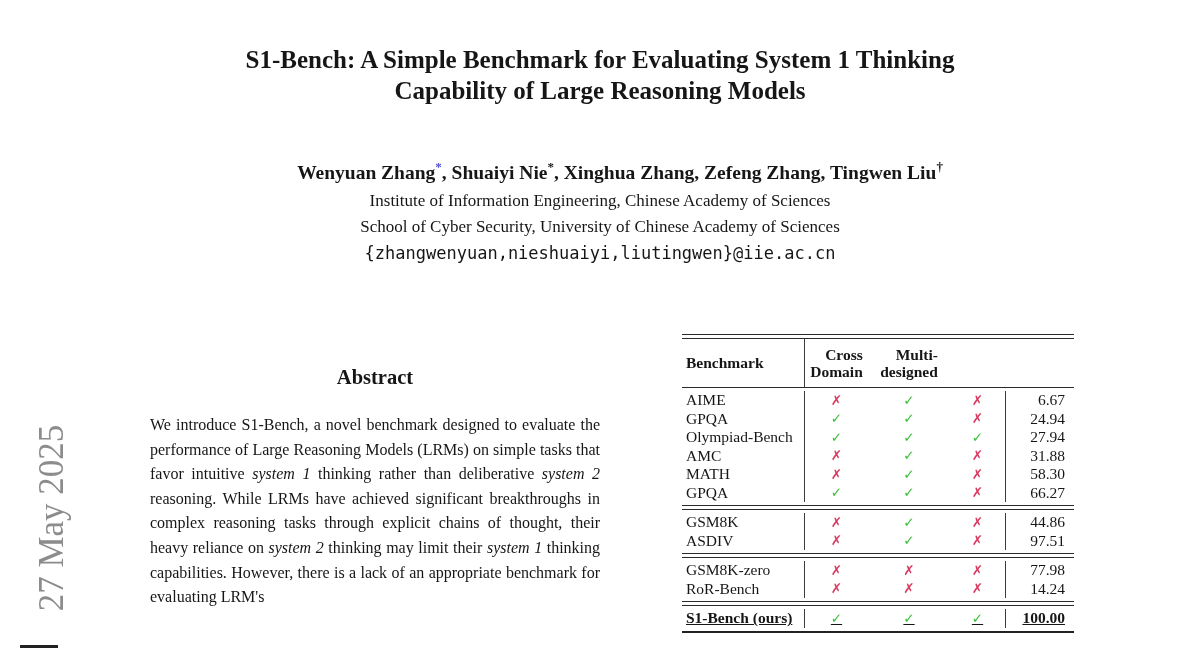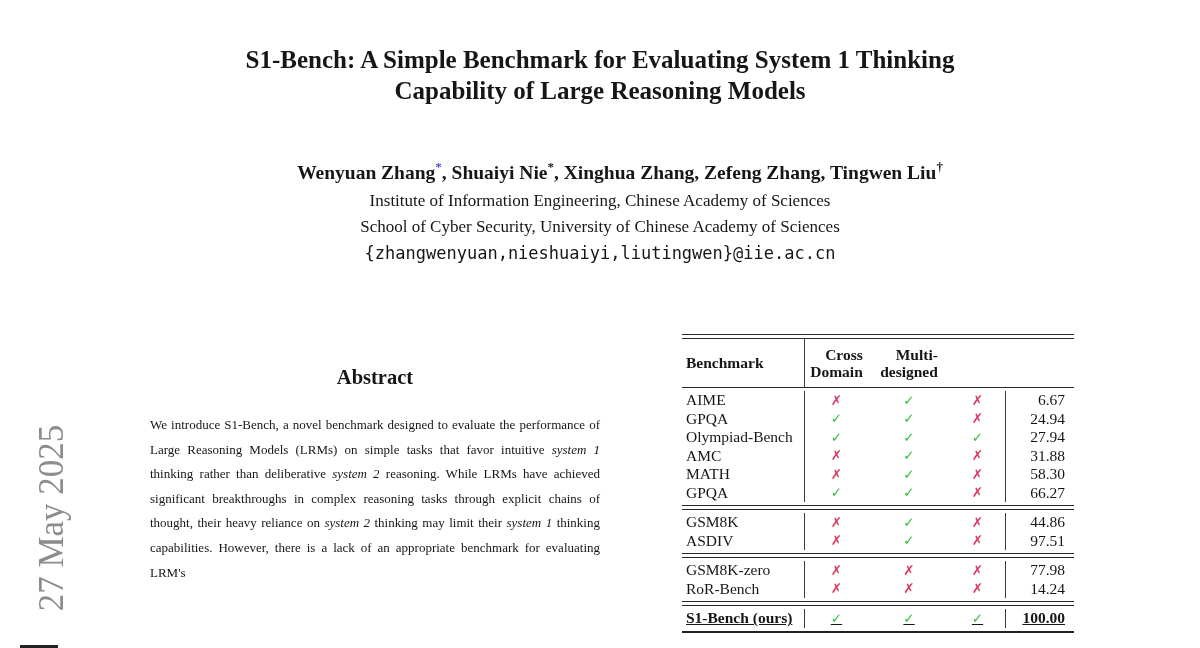--- a/index.html
+++ b/index.html
@@ -12,21 +12,21 @@
          font-weight:bold;font-size:25px;line-height:31px;}
   .authors-block{position:absolute;top:152px;left:0;width:100%;text-align:center;}
   .authors-line{font-size:19.5px;font-weight:bold;line-height:30px;margin-left:40px;}
   sup.amark{font-size:13px;font-weight:bold;}
   .affil{font-size:17px;line-height:26px;}
   .email{font-family:"DejaVu Sans Mono","Liberation Mono",monospace;
          font-size:17px;line-height:27px;}
   
   .abstract-col{position:absolute;left:150px;top:350px;width:450px;margin-top:16px;}
   .abstract-heading{text-align:center;font-size:20.5px;font-weight:bold;margin:0 0 24px 0;}
-  .abstract-text{font-size:13px;line-height:24.6px;text-align:justify;}
+  .abstract-text{font-size:16px;line-height:24.6px;text-align:justify;}
   .it{font-style:italic;}
   
   .table-col{position:absolute;left:682px;top:334px;width:392px;font-size:15.5px;}
   .trow{display:grid;grid-template-columns:122px 64px 82px 55px 69px;}
   .cell{display:flex;align-items:center;}
   .c1{justify-content:flex-start;padding-left:4px;}
   .cm{justify-content:center;text-align:center;}
   .c5{justify-content:flex-end;padding-right:9px;}
   .sep{border-left:1px solid #3c3c3c;}
   .hb{font-weight:bold;}

